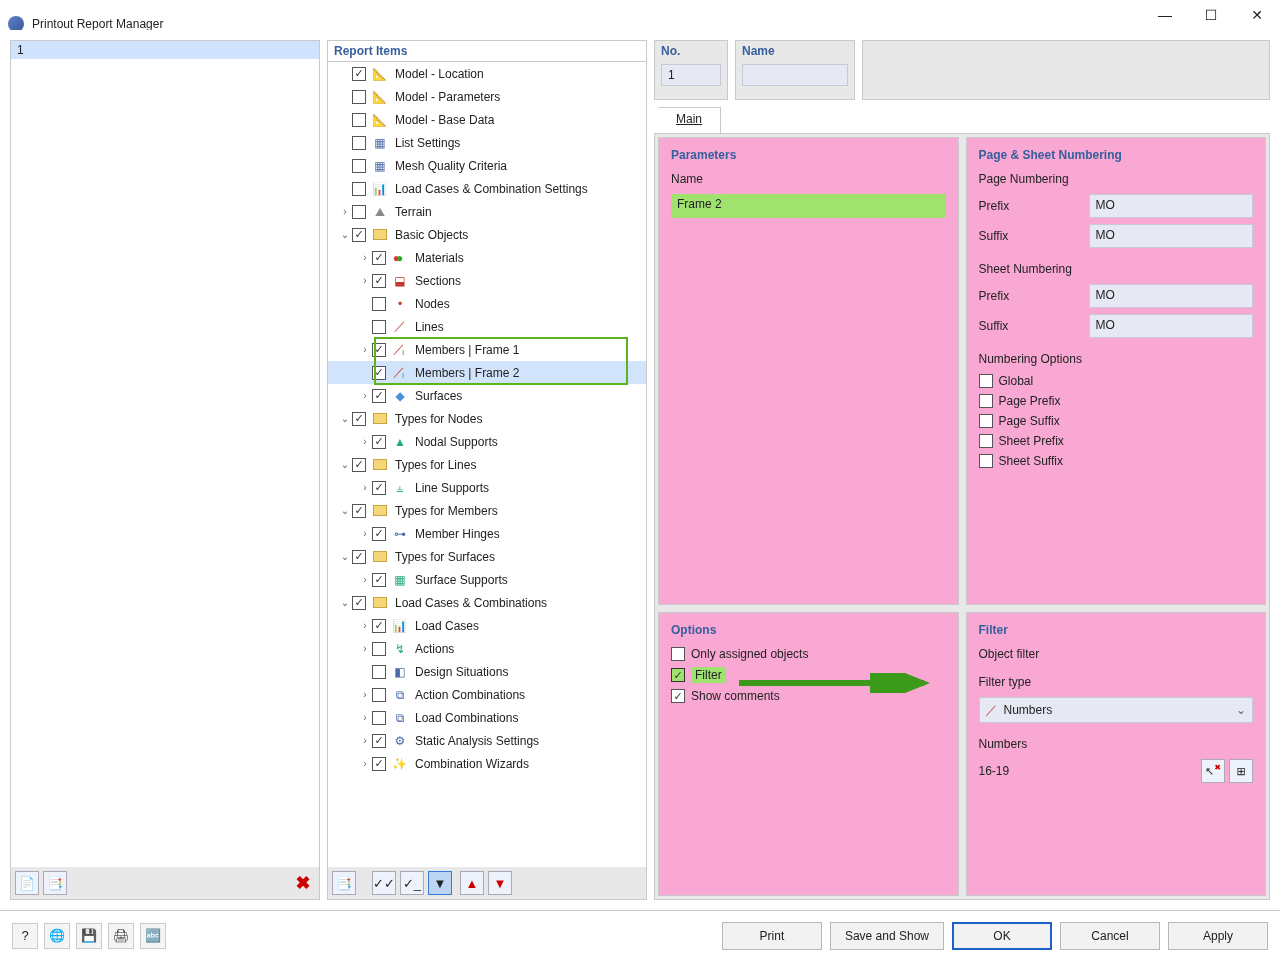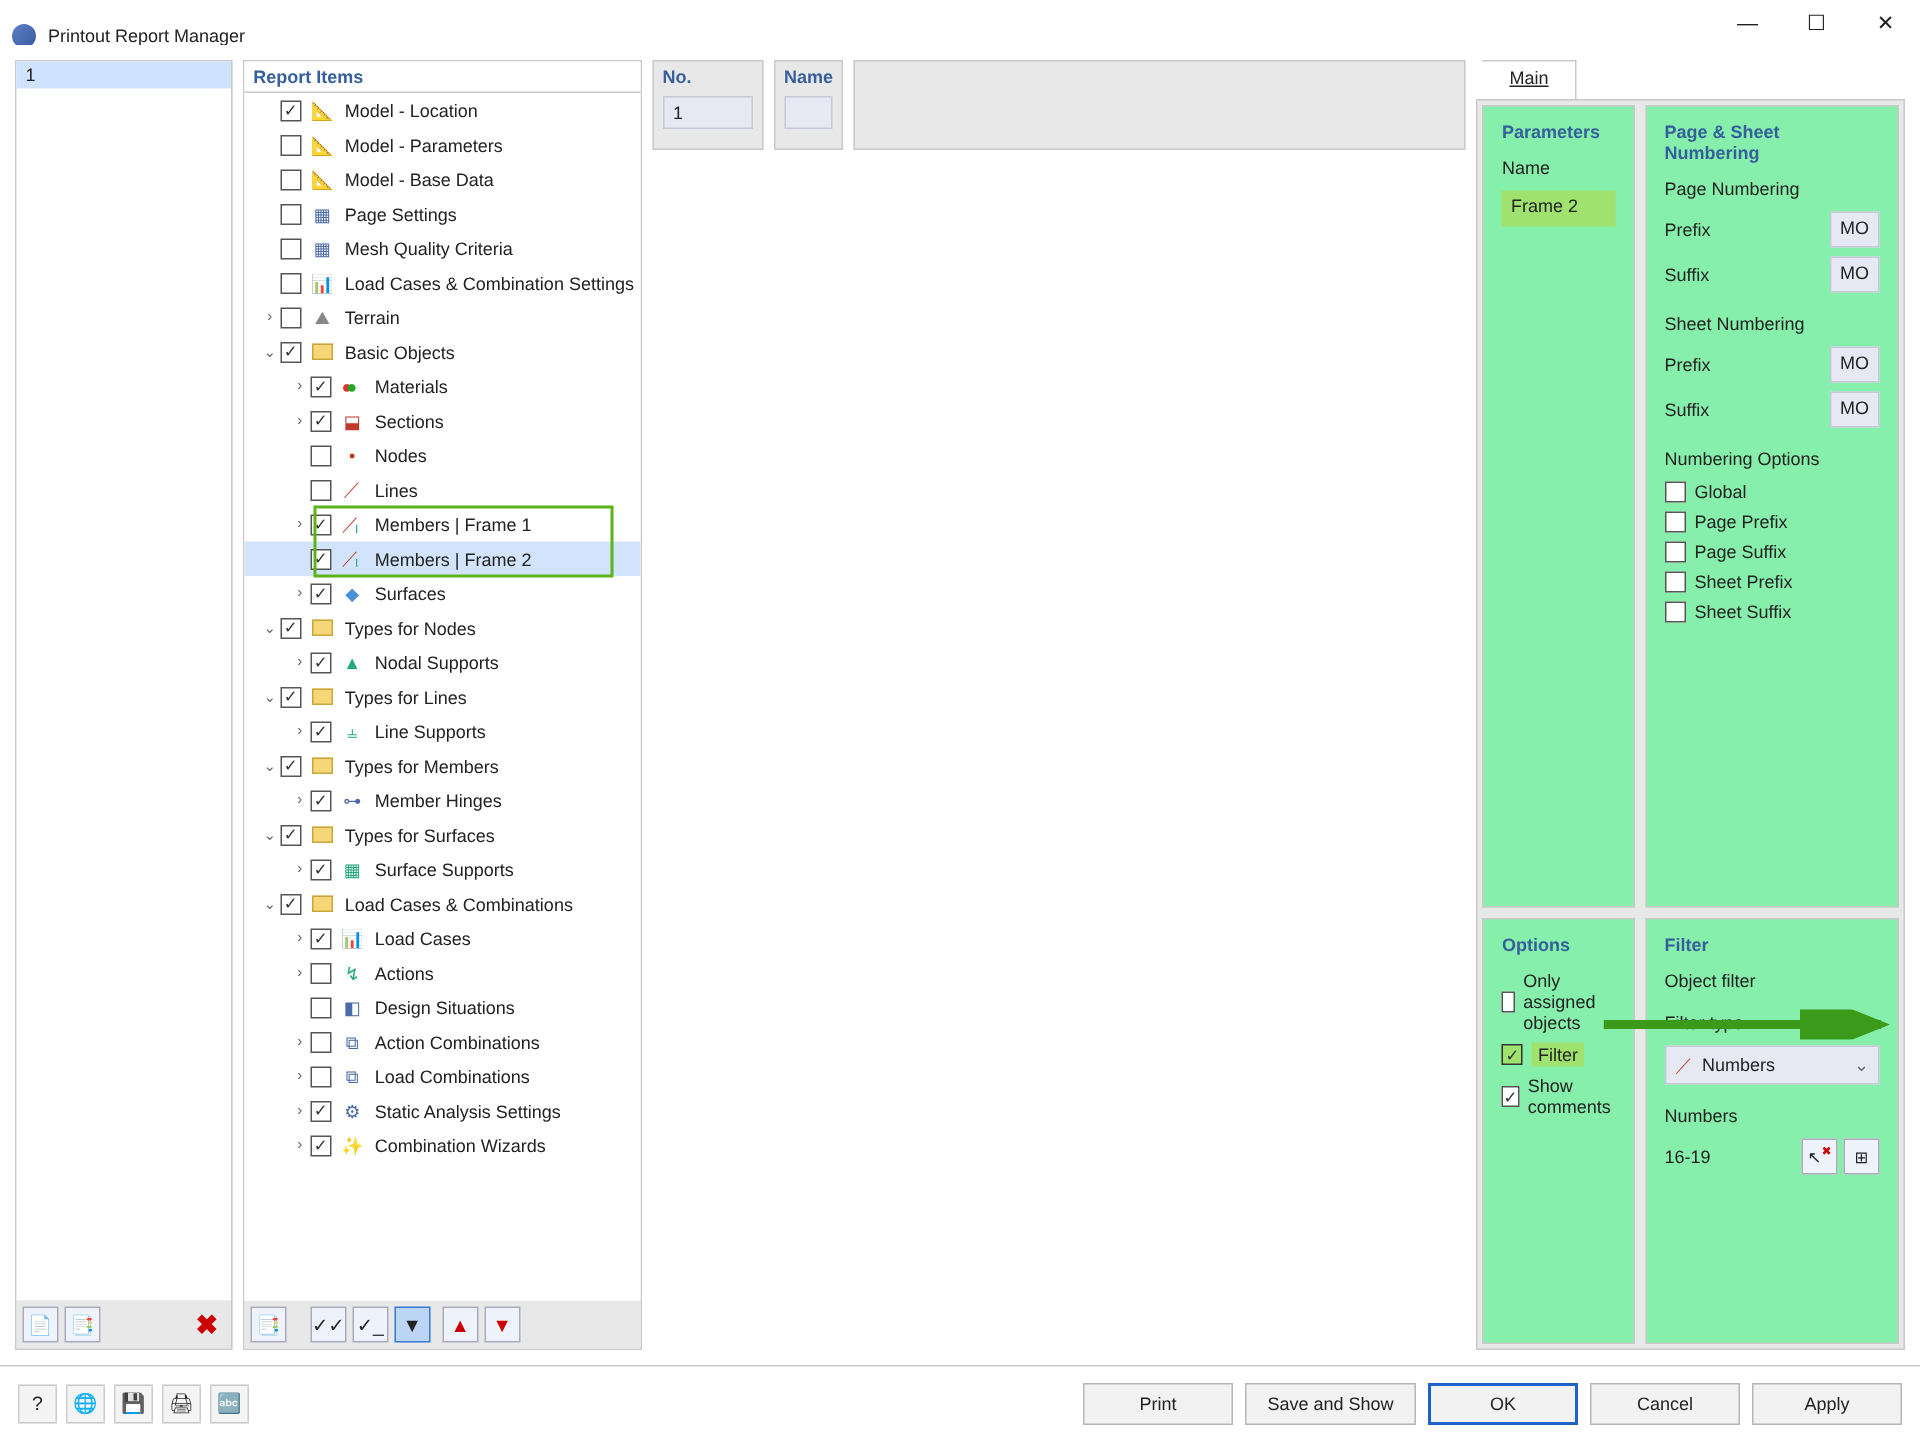--- a/index.html
+++ b/index.html
@@ -42,30 +42,30 @@
 .ind0 { padding-left: 10px; }
 .ind1 { padding-left: 30px; }
 .folder-ico { background: #f5d77a; border: 1px solid #c9a63a; width: 14px; height: 11px; }
 
 .tree-toolbar { display: flex; padding: 4px; align-items: center; gap: 4px; background: #e8e8e8; }
 .tbtn.active { background: #bcd5f5; border: 1px solid #3a7bd5; }
 .tbtn.up { color: #c00; }
 .tbtn.down { color: #c00; }
 
 
-.right-col { flex: 1; display: flex; flex-direction: row; gap: 7px; }
+.right-col { flex: 1; display: flex; flex-direction: column; gap: 7px; }
 .right-top { display: flex; gap: 7px; height: 60px; }
 .name-large { flex: 1; }
 .blank-box { width: 408px; border: 1px solid #c9c9c9; background: #e8e8e8; }
 
 .tabs-row { display: flex; background: #e8e8e8; border: 1px solid #c9c9c9; border-bottom: none; height: 26px; }
 .tab { padding: 4px 18px; background: #fff; border-right: 1px solid #c9c9c9; border-top: 1px solid #c9c9c9; font-size: 12px; }
 
 .right-body { flex: 1; border: 1px solid #c9c9c9; background: #e8e8e8; display: grid; grid-template-columns: 1fr 1fr; grid-template-rows: 1fr 290px; gap: 1px; }
-.sect { background: #86efac; padding: 10px 12px; border: 1px solid #c9c9c9; margin: 3px; }
+.sect { background: #f9a8d4; padding: 10px 12px; border: 1px solid #c9c9c9; margin: 3px; }
 .sect-head { color: #365f9c; font-weight: 600; margin-bottom: 10px; }
 .form-row { display: flex; align-items: center; margin-bottom: 6px; }
 .form-row .flabel { width: 110px; }
 .form-row .finput { flex: 1; background: #e6e9f3; border: 1px solid #c5cad8; padding: 3px 6px; height: 24px; }
 .subhead { margin: 4px 0 8px 0; }
 .chk-row { display: flex; align-items: center; margin-bottom: 6px; gap: 6px; }
 .chk-box { width: 14px; height: 14px; border: 1px solid #555; display: inline-flex; align-items: center; justify-content: center; background: #fff; }
 .chk-box.checked::after { content: "✓"; color: #333; font-size: 11px; }
 .green-hl { background: #9fe26e; }
 .name-input-green { background: #9fe26e !important; width: 100%; }
@@ -141,21 +141,21 @@
               <span style="color:#d49b2a">📐</span>
             </span>
             <span>Model - Base Data</span>
           </div>
           <div class="tree-item ind0">
             <span class="caret"></span>
             <span class="chk "></span>
             <span class="ico">
               <span style="color:#4a6aa8">▦</span>
             </span>
-            <span>Page Settings</span>
+            <span>List Settings</span>
           </div>
           <div class="tree-item ind0">
             <span class="caret"></span>
             <span class="chk "></span>
             <span class="ico">
               <span style="color:#4a6aa8">▦</span>
             </span>
             <span>Mesh Quality Criteria</span>
           </div>
           <div class="tree-item ind0">

